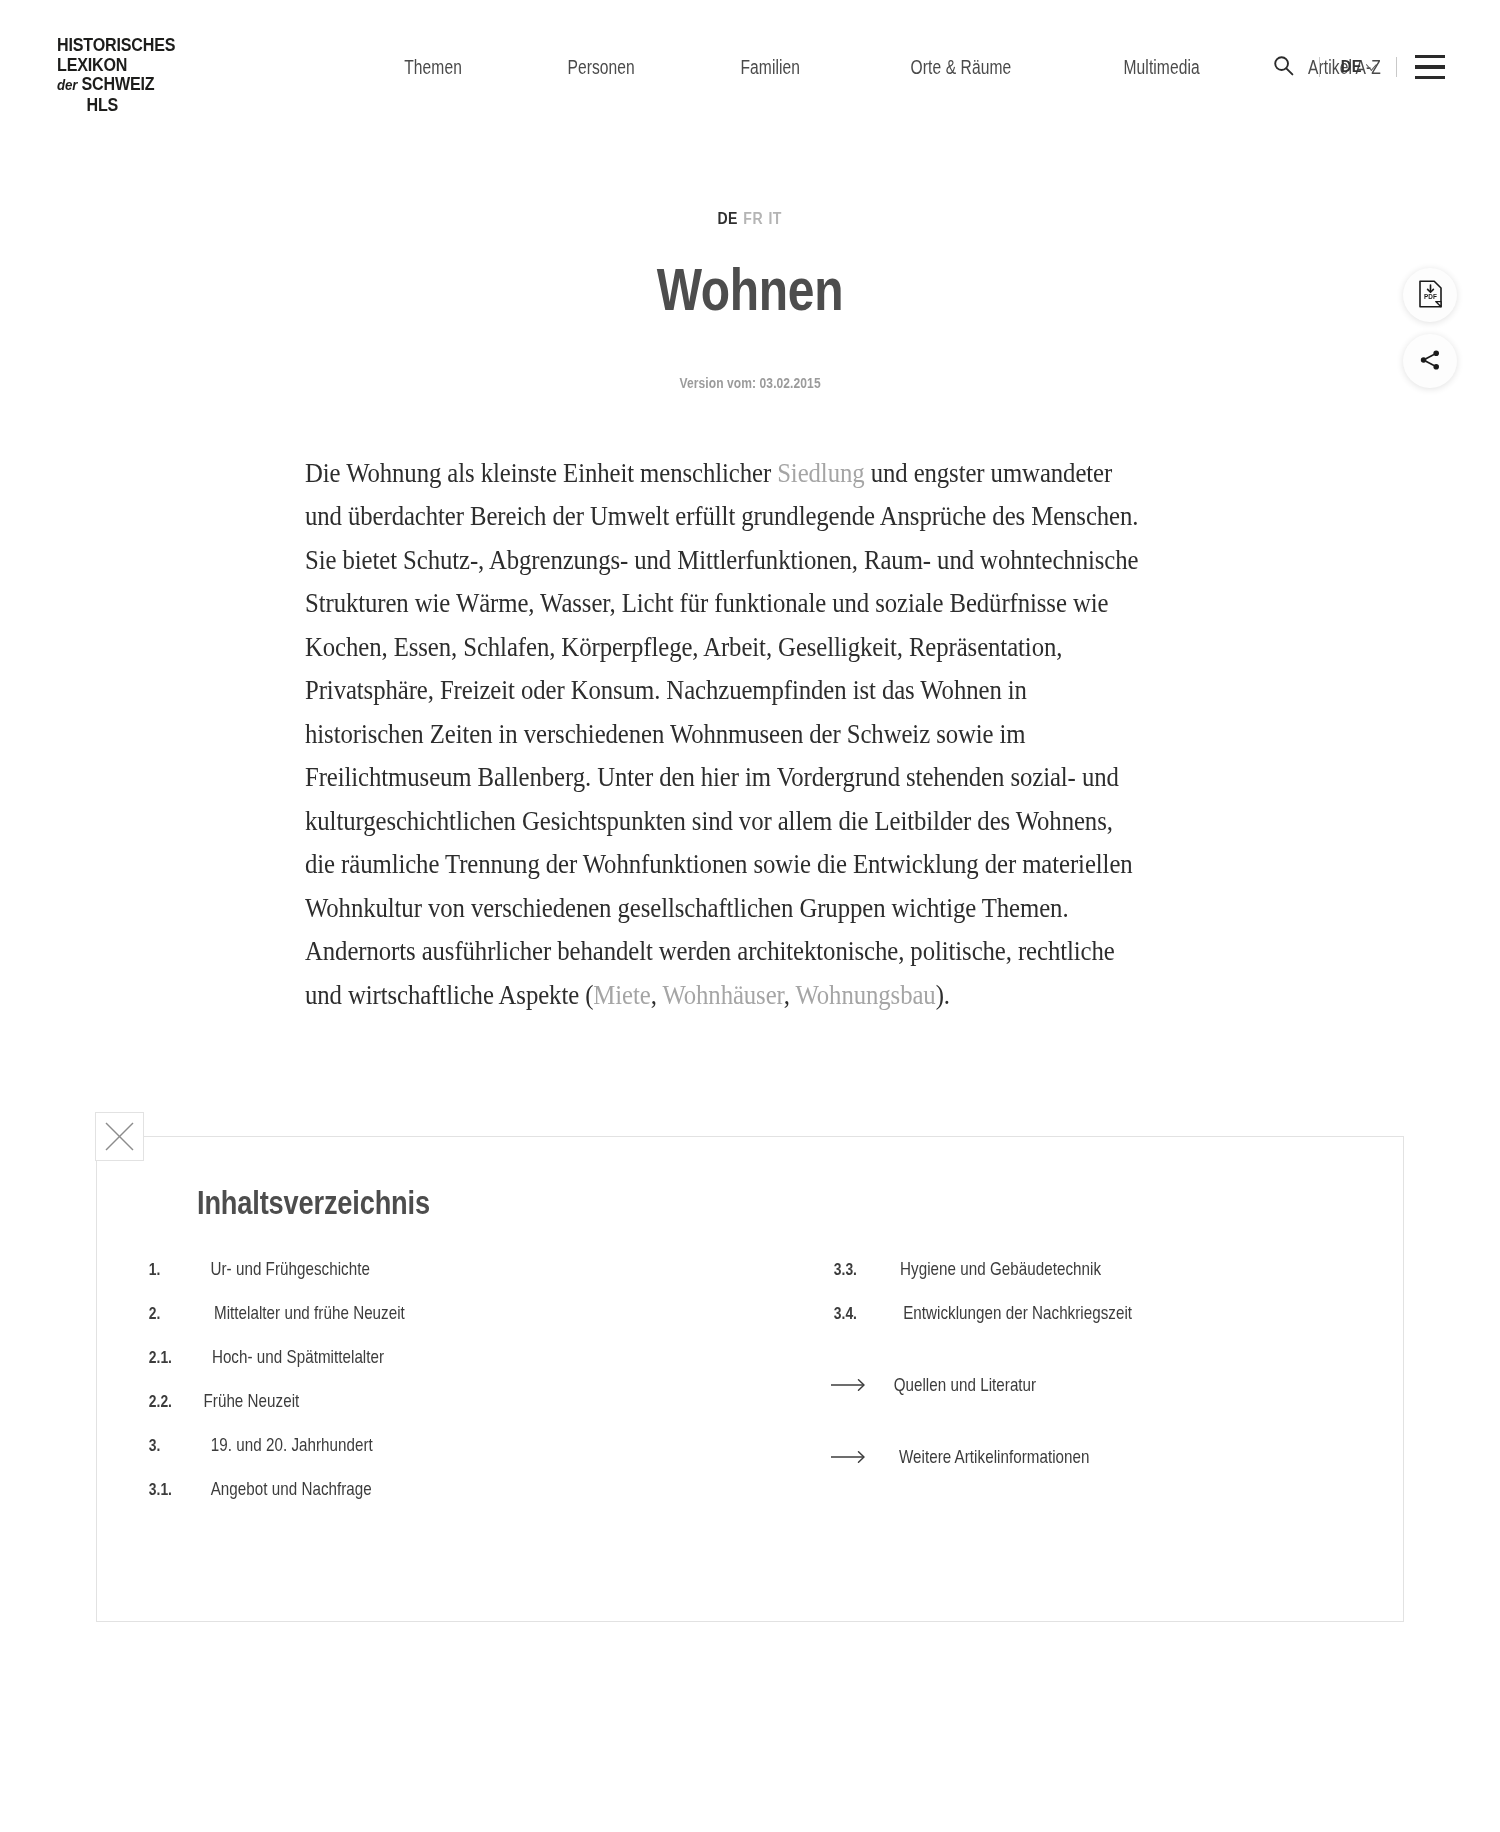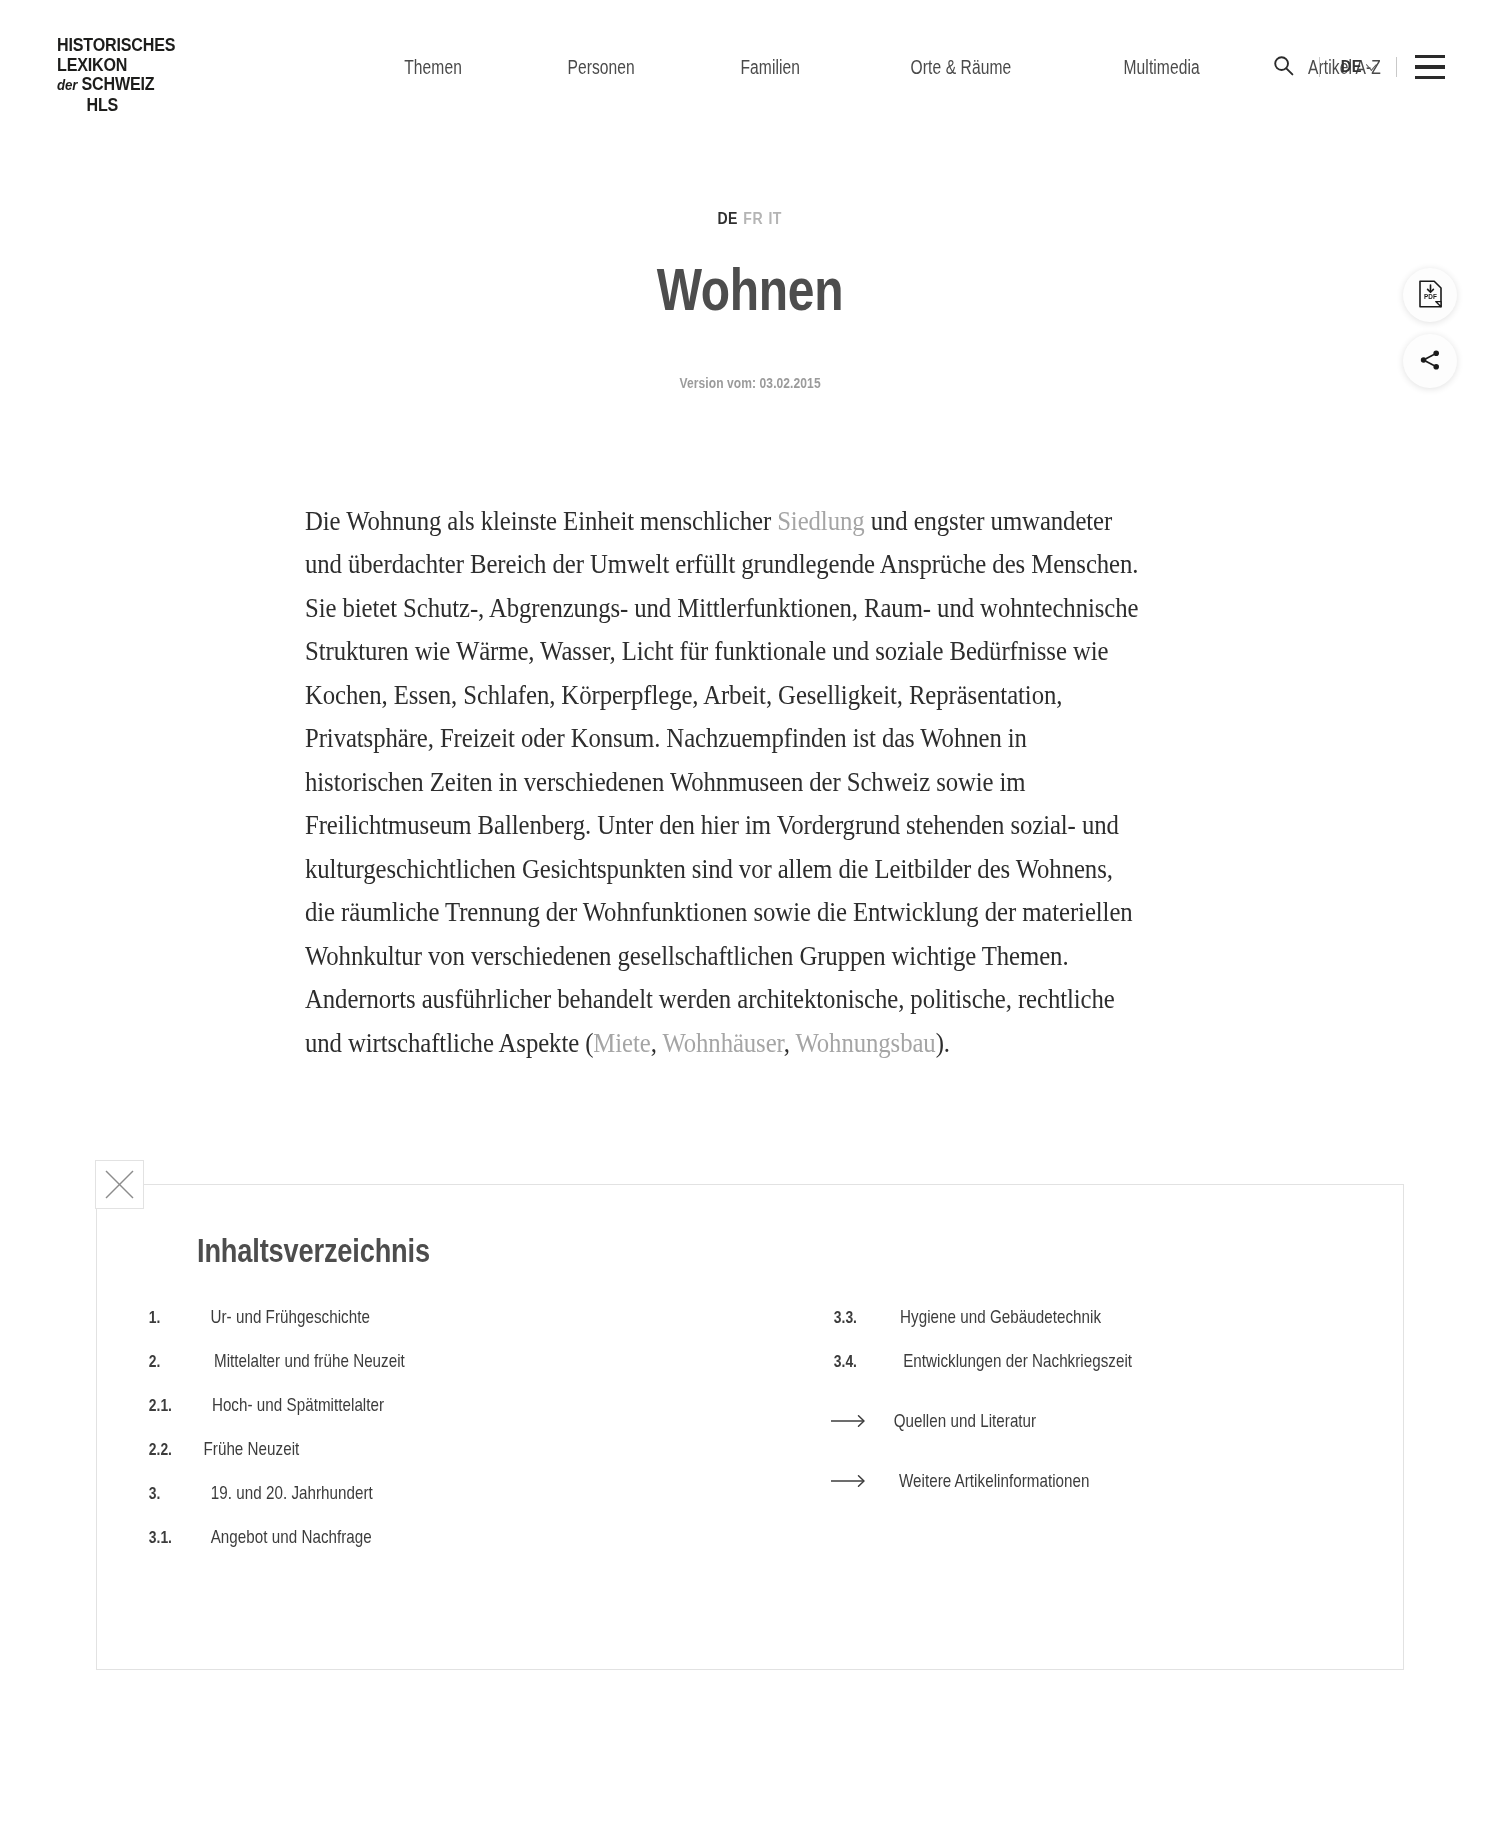--- a/index.html
+++ b/index.html
@@ -170,21 +170,21 @@
     display: flex;
     align-items: center;
     justify-content: center;
     cursor: pointer;
     border: none;
   }
 
   
   .article-body {
     width: 900px;
-    margin: 108px auto 0 auto;
+    margin: 60px auto 0 auto;
     padding-left: 5px;
   }
   .lead {
     font-family: "Liberation Serif", serif;
     font-size: 26.5px;
     line-height: 43.5px;
     color: #2d2d2d;
     margin: 0;
     letter-spacing: -0.1px;
     transform: scaleX(0.935);
@@ -257,21 +257,21 @@
     color: #3c3c3c;
     font-weight: 400;
     letter-spacing: 0.05px;
     transform: scaleX(0.82);
     transform-origin: left baseline;
     white-space: nowrap;
   }
   .toc-arrow-row {
     display: flex;
     align-items: center;
-    margin-top: 38px;
+    margin-top: 50px;
     cursor: pointer;
   }
   .toc-arrow-row:first-of-type { margin-top: 46px; }
   .arrow-ico {
     width: 48px;
     flex: 0 0 48px;
     display: flex;
     align-items: center;
   }
   .arrow-ico svg { display: block; }

